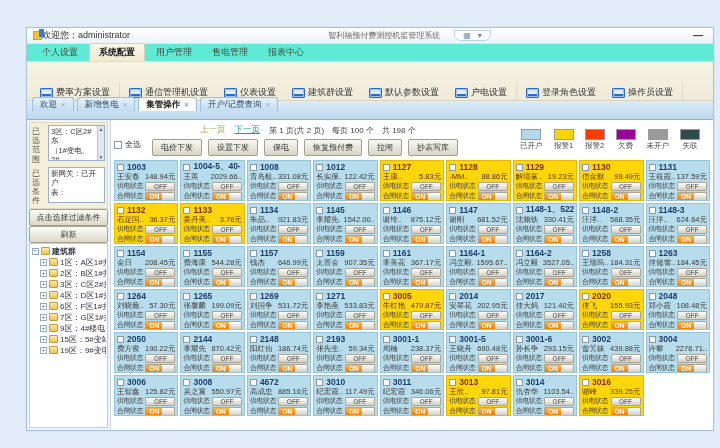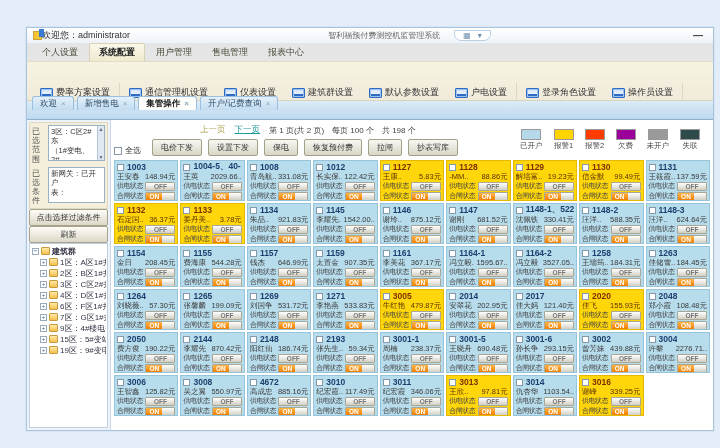--- a/index.html
+++ b/index.html
@@ -12,39 +12,39 @@
   .titlebar { height:16px; background:linear-gradient(#ffffff,#eef3f9);
     display:flex; align-items:center; padding:0 6px; font-size:9px;
     color:#333; border-bottom:1px solid #e0e6ee; flex:none; }
   .bm { position:relative; width:9px; height:9px; background:#f5c431; border:1px solid #caa23c; flex:none; }
   .bm::after { content:''; position:absolute; right:-3px; top:-3px; width:5px; height:8px; background:#3a7bd5; }
   .app-title { margin-left:auto; color:#666; font-size:8px; }
   .tpill { margin-left:14px; border:1px solid #bcd0e4; border-radius:0 0 7px 7px;
     background:#fff; padding:0 8px; font-size:8px; color:#6b8cae; display:flex; gap:7px; }
   .minb { margin-left:auto; color:#444; font-weight:bold; font-size:10px; padding:0 4px; }
   
-  .menubar { height:18px; background:#e5e5e5; display:flex; align-items:flex-end;
+  .menubar { height:18px; background:#5eead4; display:flex; align-items:flex-end;
     padding:0 6px; gap:2px; border-bottom:1px solid #e2ddc4; flex:none; }
   .mtab { font-size:9px; color:#4a4a3a; padding:2px 9px; border-radius:2px 2px 0 0; }
   .mtab.active { font-weight:bold; color:#222; background:linear-gradient(#fbf8ea,#efe9cf);
     border:1px solid #d8d2b4; border-bottom:none; }
   
   .ribbon { height:39px; background:linear-gradient(#f7f3e2,#efeada); display:flex;
     padding:1px 4px 0; border-bottom:1px solid #d9d4ba; flex:none; }
   .rgroup { display:flex; flex-direction:column; justify-content:space-between;
     padding:2px 7px 0; border-right:1px solid #ddd8bf;margin-top:20px; }
   .rbtns { display:flex; gap:12px; align-items:center; }
   .rbtn { display:flex; align-items:center; gap:3px; font-size:9px; color:#333; padding:1px 2px; }
   .ricon { width:13px; height:10px; border:1px solid #2e6bc4; border-radius:1px; flex:none;
     background:linear-gradient(#cfe2fb,#eaf2fd 60%,#2e6bc4 60%);
     box-shadow:inset 0 0 0 1px #9cc0ee; }
   .rglabel { font-size:8px; color:#8d8768; text-align:center; padding:1px 0 2px; }
   
   .doctabs { height:19px; background:linear-gradient(#dcebf8,#bdd8ee); display:flex;
-    align-items:center; padding:2px 5px 16px; gap:3px; border-bottom:1px solid #8fb0cf; flex:none; }
+    align-items:flex-end; padding:2px 5px 8px; gap:3px; border-bottom:1px solid #8fb0cf; flex:none; }
   .dtab { display:flex; align-items:center; gap:4px; font-size:8.5px; color:#2c4a66;
     background:linear-gradient(#e4f0fa,#c2dcf0); border:1px solid #9cbfdd; border-bottom:none;
     border-radius:3px 3px 0 0; padding:1px 7px; height:14px; }
   .dtab.active { background:#fdfdfb; font-weight:bold; color:#222; }
   .dclose { font-size:8px; color:#89a5bd; line-height:1; }
   
   .content { flex:1; display:flex; background:#fff; min-height:0; }
   .sidebar { width:84px; border-right:1px solid #c8d8e8; background:#eef3f9;
     padding:2px; display:flex; flex-direction:column; gap:0; flex:none; }
   .filter-panel { background:#f3efda; border:1px solid #ddd8c0; padding:2px;
@@ -69,21 +69,21 @@
   .tfold { width:9px; height:8px; background:linear-gradient(#ffe9a8,#f3c14e);
     border:1px solid #c49a3c; border-radius:1px; flex:none; }
   
   .main { flex:1; display:flex; flex-direction:column; padding:2px 3px; min-width:0; }
   .controls { display:flex; justify-content:space-between; align-items:flex-start; flex:none; }
   .ctrl-left { display:flex; flex-direction:column; gap:3px; }
   .pager { display:flex; gap:9px; align-items:center; font-size:8.5px; margin-left:86px; padding-top:2px; }
   .pg-prev { color:#b1a65a; }
   .pg-next { color:#1d9a9a; text-decoration:underline; }
   .pg-info { color:#444; font-size:8px; }
-  .actions { display:flex; gap:6px; align-items:flex-end; font-size:8px; color:#333; }
+  .actions { display:flex; gap:6px; align-items:flex-start; font-size:8px; color:#333; }
   .selall { display:flex; gap:3px; align-items:center; margin-right:5px; }
   .cbx { width:8px; height:8px; background:#fff; border:1px solid #8898a8; display:inline-block; flex:none; }
   .abtn { font-size:8px; background:linear-gradient(#f8f7f2,#d9d6c6); border:1px solid #a3a08a;
     border-radius:2px; padding:2px 8px; color:#333; white-space:nowrap; }
   .legend { display:flex; gap:11px; padding:7px 10px 0 0; }
   .litem { display:flex; flex-direction:column; align-items:center; gap:1px; }
   .lswatch { width:20px; height:11px; border:1px solid #9a9a9a; }
   .llabel { font-size:7.5px; color:#444; white-space:nowrap; }
   
   .grid { margin-top:4px; display:grid; grid-template-columns:repeat(9,1fr); gap:2px; }

